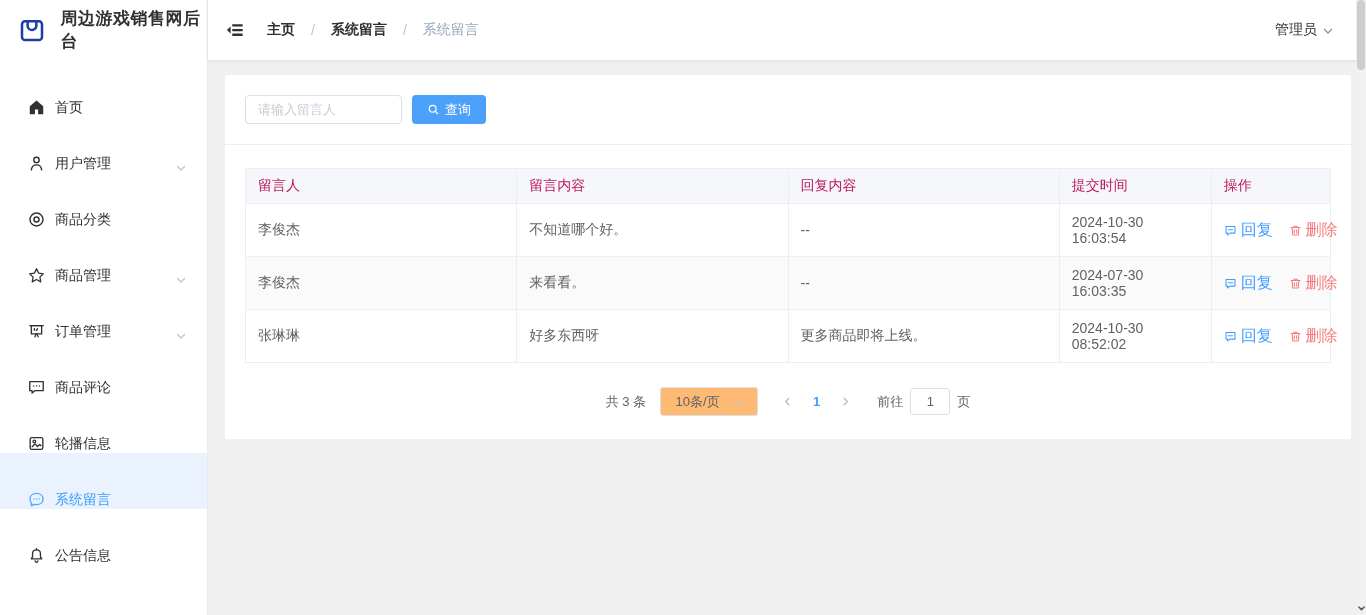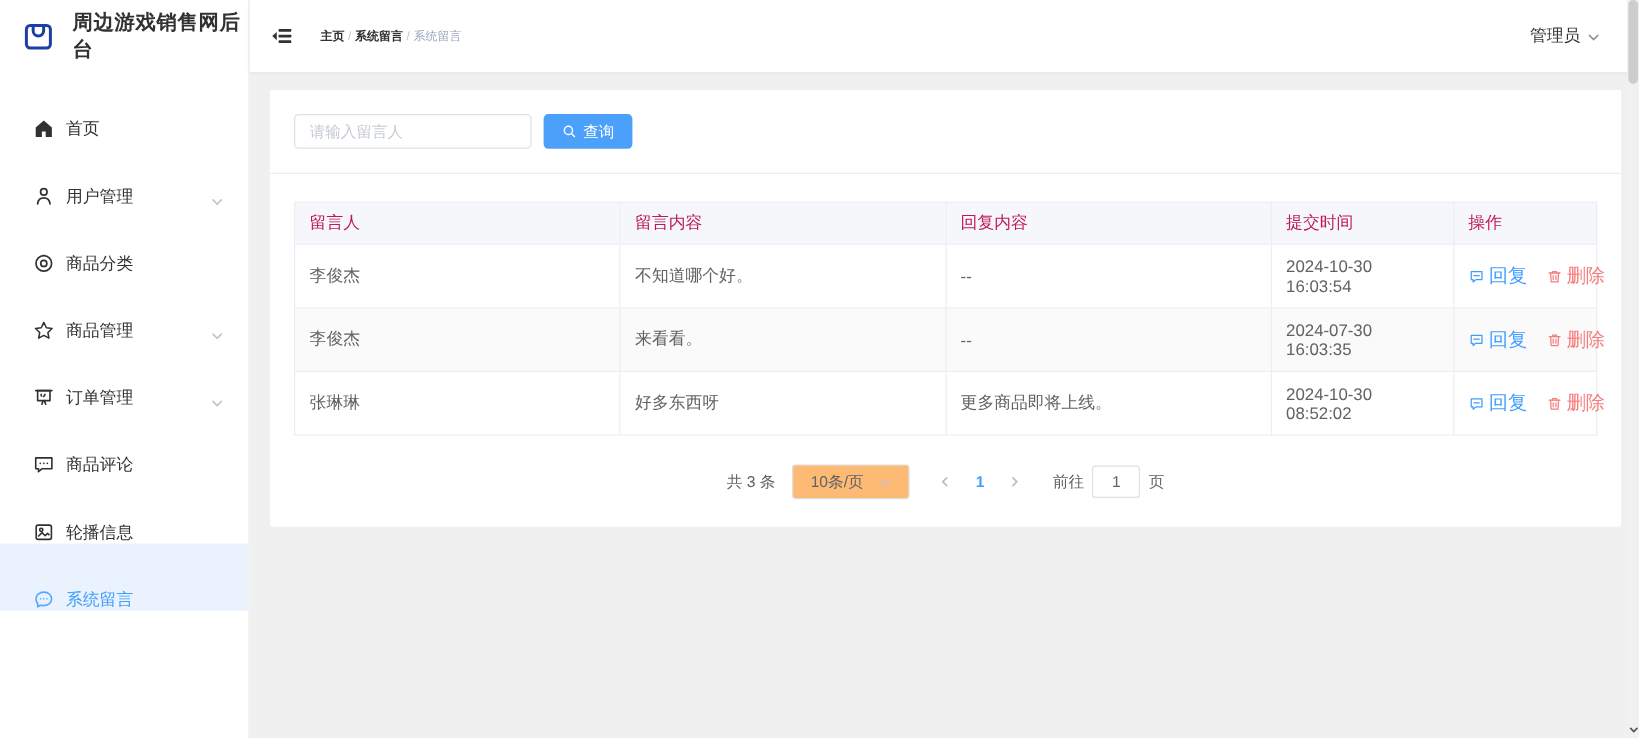--- a/index.html
+++ b/index.html
@@ -36,34 +36,34 @@
   .menu-item.active .mi-label { color: #409eff; }
 
   
   .main { flex: 1; display: flex; flex-direction: column; min-width: 0; }
   .topbar {
     height: 60px; background: #fff; display: flex; align-items: center;
     padding: 0 32px 0 17px; box-shadow: 0 1px 4px rgba(0,21,41,.08);
     position: relative; z-index: 2; flex-shrink: 0;
   }
   .fold-btn { width: 20px; height: 20px; color: #303133; cursor: pointer; margin-right: 22px; }
-  .breadcrumb { display: flex; align-items: center; gap: 3px; font-size: 10px; }
+  .breadcrumb { display: flex; align-items: center; gap: 16px; font-size: 14px; }
   .crumb { font-weight: 700; color: #303133; cursor: pointer; }
   .crumb-sep { color: #c0c4cc; font-weight: 400; }
   .crumb.current { font-weight: 400; color: #97a8be; cursor: default; }
   .admin-box { margin-left: auto; display: flex; align-items: center; gap: 5px; cursor: pointer; }
   .admin-name { font-size: 14px; color: #303133; font-family: Liberation Mono, monospace; }
   .admin-caret { color: #909399; width: 12px; height: 12px; }
 
   
   .content { flex: 1; padding: 15px 15px 0 17px; overflow: hidden; }
   .card { background: #fff; border-radius: 2px; }
   .search-row { padding: 20px; display: flex; align-items: center; gap: 10px; border-bottom: 1px solid #ebeef5; }
   .search-input {
-    width: 198px; height: 29px; border: 1px solid #dcdfe6; border-radius: 4px;
+    width: 157px; height: 29px; border: 1px solid #dcdfe6; border-radius: 4px;
     padding: 0 12px; font-size: 13px; color: #8b5cf6; outline: none;
     font-family: inherit;
   }
   .search-input::placeholder { color: #c6cbd4; }
   .search-btn {
     height: 29px; padding: 0 15px; background: #4ba0f9; color: #fff; border: none;
     border-radius: 4px; font-size: 13px; display: inline-flex; align-items: center;
     gap: 5px; cursor: pointer; font-family: inherit;
   }
   .search-btn svg { width: 13px; height: 13px; }
@@ -220,20 +220,30 @@
           <svg viewBox="0 0 24 24" width="19" height="19" fill="none" stroke="currentColor" stroke-width="1.7" stroke-linejoin="round">
             <path d="M12 4.3c4.8 0 8.2 3 8.2 7.1s-3.4 7.1-8.2 7.1c-1.1 0-2.1-.15-3-.45L5.6 19.8v-3.4c-1.2-1.2-1.8-2.8-1.8-4.9 0-4.1 3.4-7.2 8.2-7.2Z"></path>
             <circle cx="8.6" cy="11.4" r="0.85" fill="currentColor" stroke="none"></circle>
             <circle cx="12" cy="11.4" r="0.85" fill="currentColor" stroke="none"></circle>
             <circle cx="15.4" cy="11.4" r="0.85" fill="currentColor" stroke="none"></circle>
           </svg>
         </span>
         <span class="mi-label">系统留言</span>
       </div>
 
+      <div class="menu-item">
+        <span class="mi-icon">
+          <svg viewBox="0 0 24 24" width="19" height="19" fill="none" stroke="currentColor" stroke-width="1.7" stroke-linecap="round" stroke-linejoin="round">
+            <path d="M12 4.8c3 0 5 2.2 5 5v3.9l1.6 2.6H5.4L7 13.7V9.8c0-2.8 2-5 5-5Z"></path>
+            <path d="M12 4.8V3.4"></path>
+            <path d="M10.2 18.8c.3 1.1 1 1.7 1.8 1.7s1.5-.6 1.8-1.7"></path>
+          </svg>
+        </span>
+        <span class="mi-label">公告信息</span>
+      </div>
 
     </nav>
   </aside>
 
   <div class="main">
 
     <header class="topbar">
       <span class="fold-btn">
         <svg viewBox="0 0 20 20" fill="currentColor">
           <rect x="7.2" y="4.2" width="10.5" height="2.3" rx="0.4"></rect>

